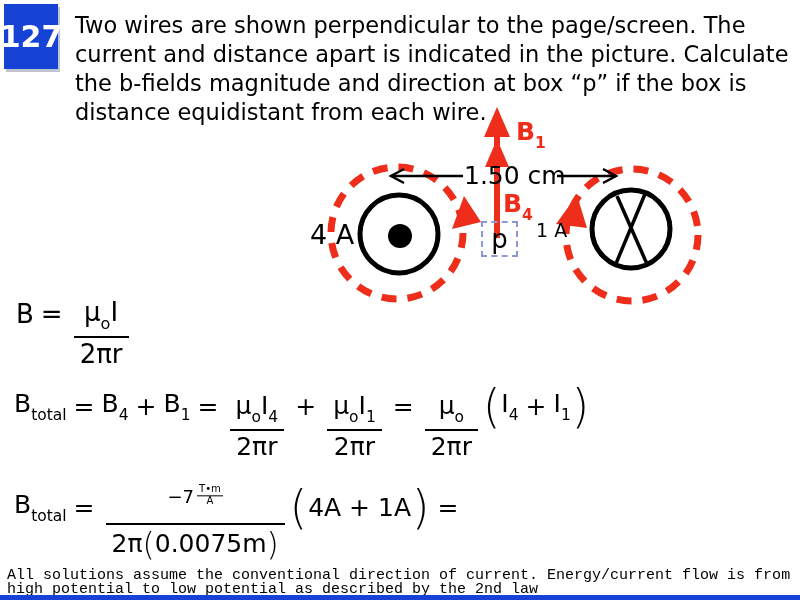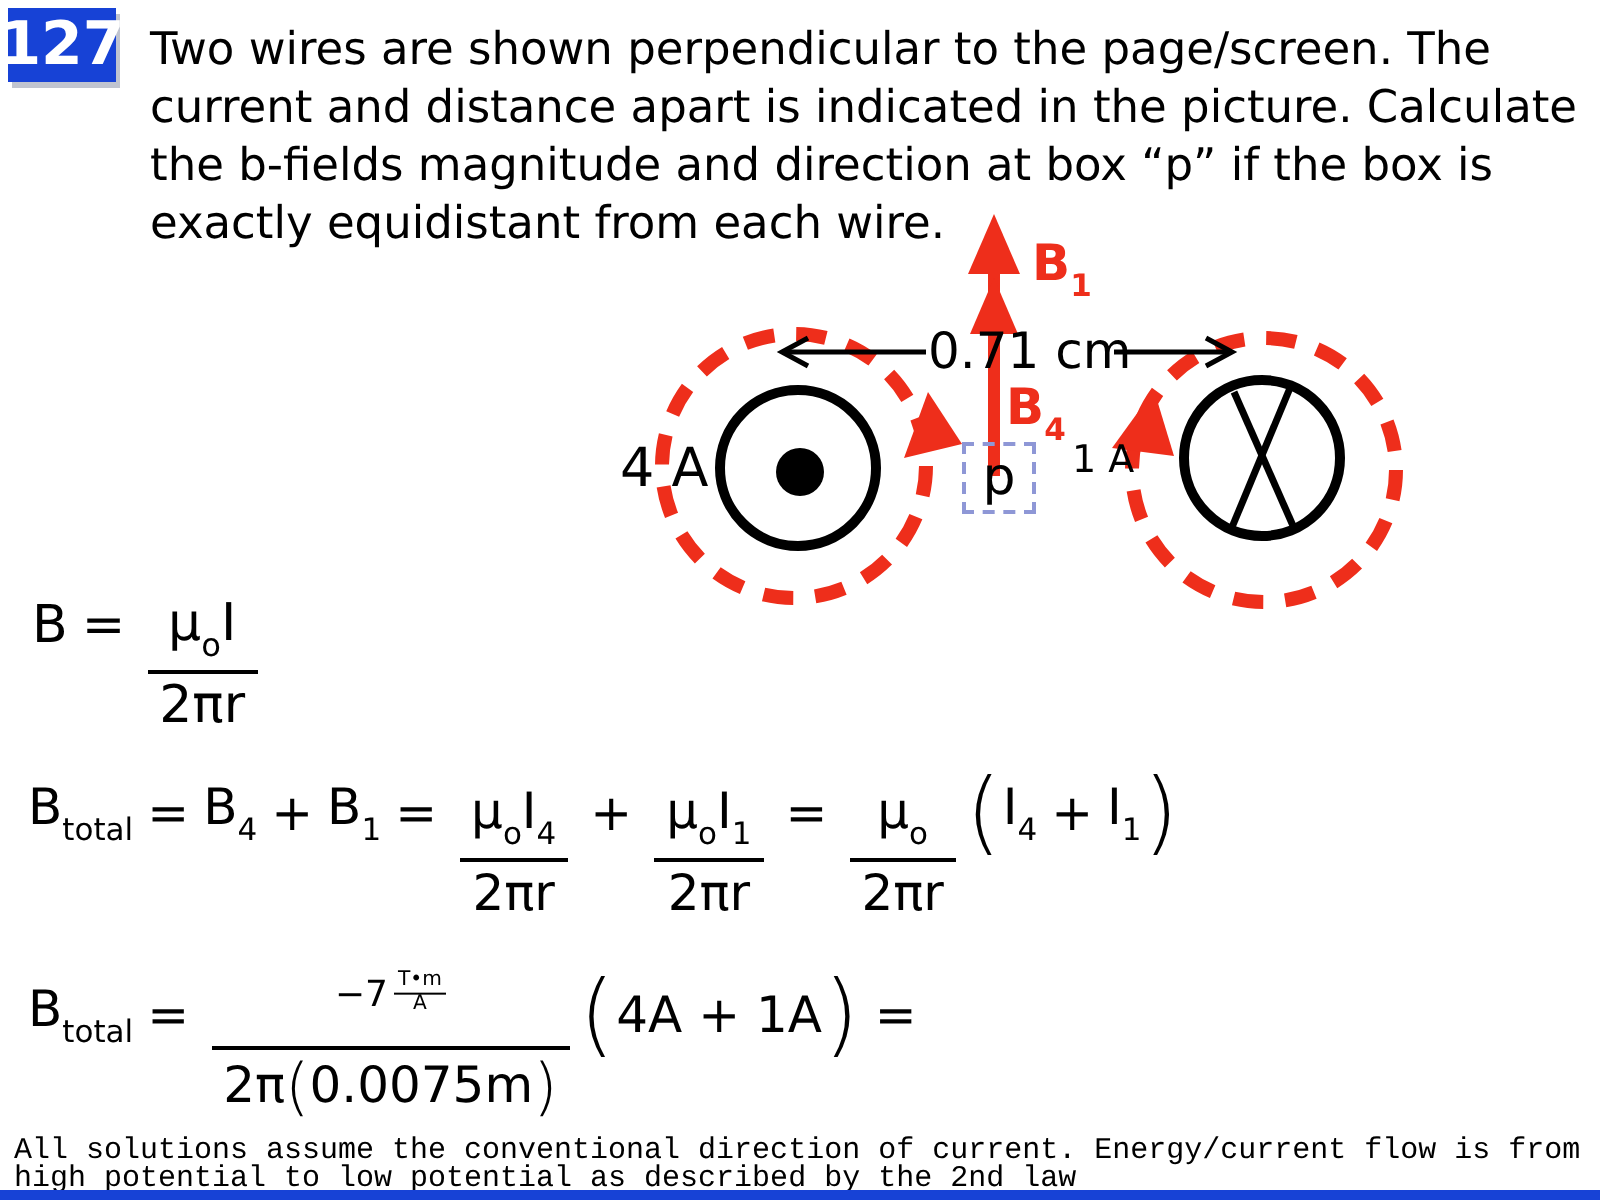--- a/index.html
+++ b/index.html
@@ -10,21 +10,21 @@
   }
   html,body{margin:0;padding:0;}
   body{
     width:800px;height:600px;background:#ffffff;position:relative;overflow:hidden;
     font-family:"DejaVu Sans",sans-serif;color:#000;
   }
   .abs{position:absolute;}
 
   
   #slide-number{
-    left:4px;top:4px;width:54px;height:37px;background:var(--accent-blue);
+    left:4px;top:4px;width:54px;height:65px;background:var(--accent-blue);
     color:#fff;font-weight:bold;font-size:30px;display:flex;align-items:center;justify-content:center;
     box-shadow:2px 3px 0 rgba(115,125,150,.45);
   }
 
   
   #question{left:75px;top:11px;font-size:22.5px;line-height:29px;}
   #question div{white-space:nowrap;}
 
   
   #diagram-svg{position:absolute;left:0;top:0;}
@@ -73,21 +73,21 @@
 </style>
 </head>
 <body>
 
 <div class="abs" id="slide-number">127</div>
 
 <div class="abs" id="question">
   <div>Two wires are shown perpendicular to the page/screen. The</div>
   <div>current and distance apart is indicated in the picture. Calculate</div>
   <div>the b-fields magnitude and direction at box “p” if the box is</div>
-  <div>exactly equidistant from each wire.</div>
+  <div>distance equidistant from each wire.</div>
 </div>
 
 <svg id="diagram-svg" width="800" height="600" viewBox="0 0 800 600">
 
   <circle cx="397" cy="233" r="66" fill="none" class="red-stroke" stroke-width="7" stroke-dasharray="15 11"></circle>
   <circle cx="632" cy="235" r="66" fill="none" class="red-stroke" stroke-width="7" stroke-dasharray="15 11"></circle>
 
   <polygon points="452,229 464,196 481,222" class="red-fill"></polygon>
   <polygon points="556,224 577,195 587,228" class="red-fill"></polygon>
 
@@ -103,21 +103,21 @@
   <polyline points="404,169 391,176 404,183" fill="none" stroke="#000000" stroke-width="2.5"></polyline>
   <polyline points="603,169 616,176 603,183" fill="none" stroke="#000000" stroke-width="2.5"></polyline>
 
   <line x1="497" y1="238" x2="497" y2="130" class="red-stroke" stroke-width="6"></line>
   <polygon points="497,107 484,137 510,137" class="red-fill"></polygon>
   <polygon points="497,139 485,167 509,167" class="red-fill"></polygon>
 </svg>
 
 <div class="abs dlabel" id="label-4a">4 A</div>
 <div class="abs dlabel" id="label-1a">1 A</div>
-<div class="abs dlabel" id="label-dist">0.71 cm</div>
+<div class="abs dlabel" id="label-dist">1.50 cm</div>
 <div class="abs dlabel" id="label-b1"><span>B</span><span class="sb">1</span></div>
 <div class="abs dlabel" id="label-b4"><span>B</span><span class="sb">4</span></div>
 <div class="abs" id="p-box">
     <span>p</span>
   </div>
 
 <div class="eq" id="eq1">
   <span>B</span>
   <span class="op">=</span>
   <span class="frac">

